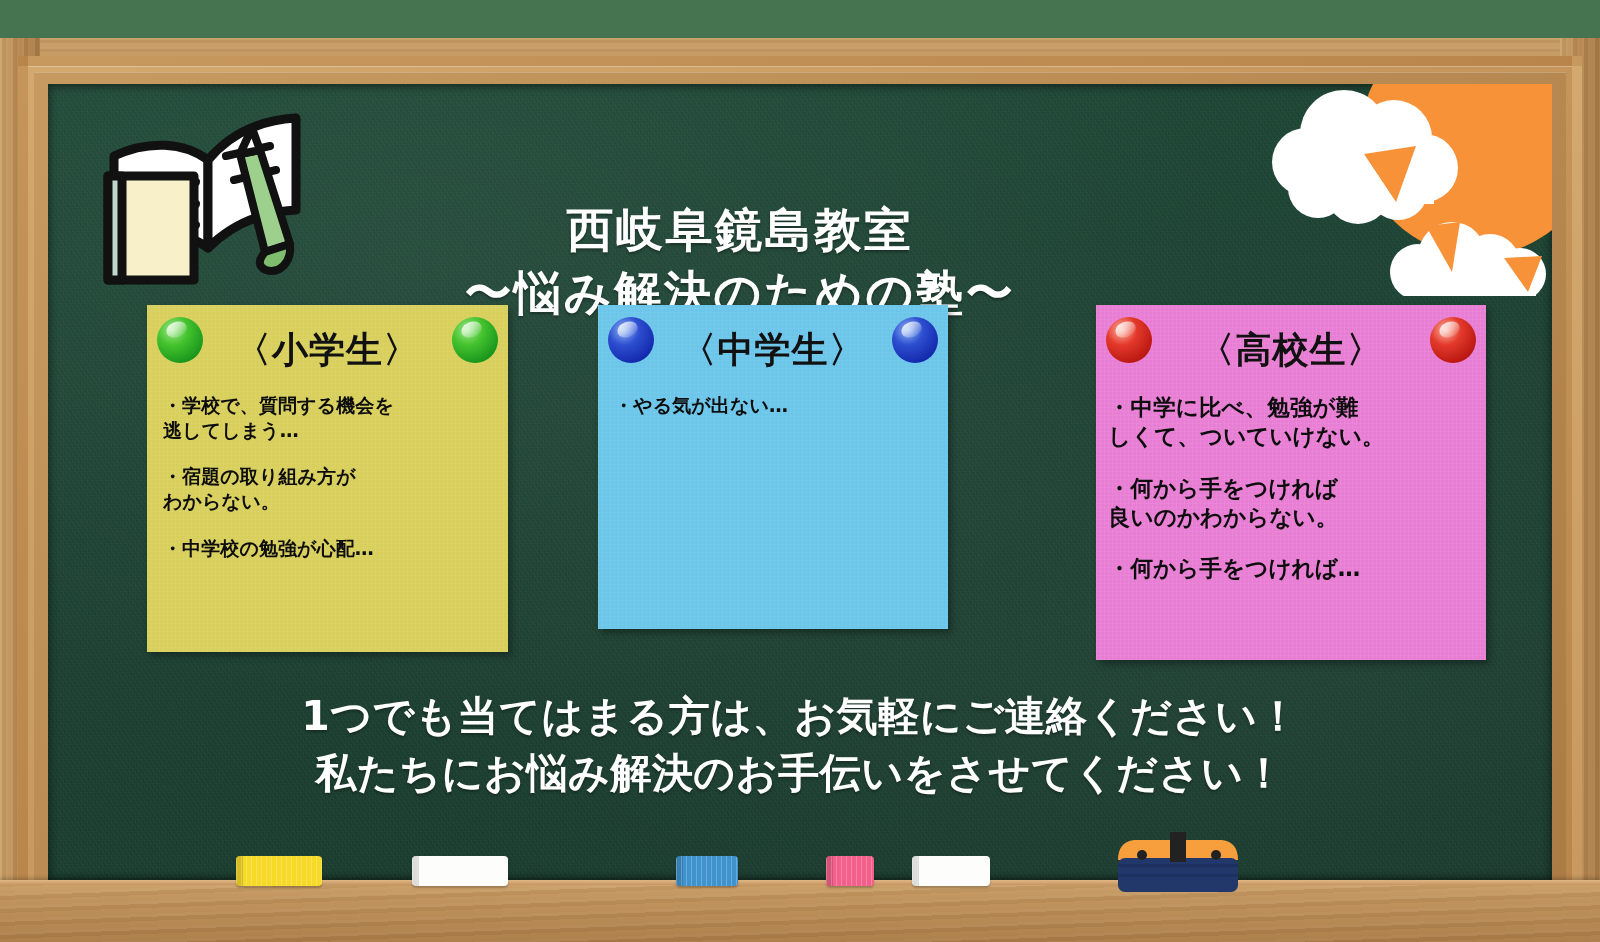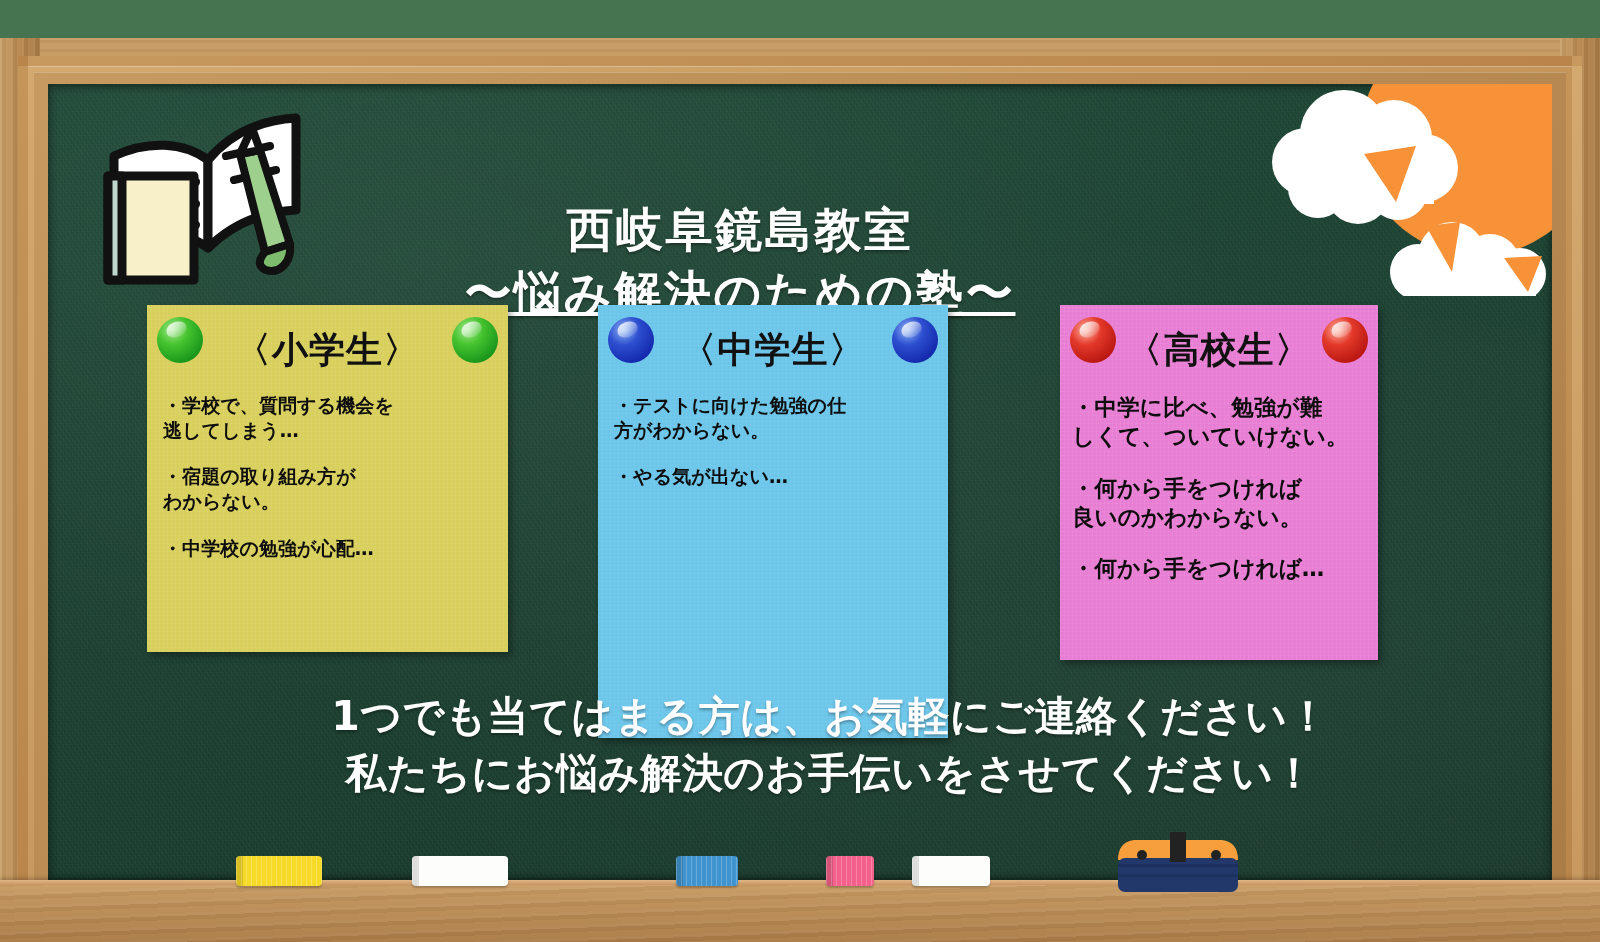--- a/index.html
+++ b/index.html
@@ -87,33 +87,33 @@
     position:absolute;left:0;top:118px;width:1384px;text-align:center;z-index:12;
   }
   .title-line{
     color:#ffffff;
     font-weight:700;
     letter-spacing:.055em;
     line-height:1.18;
     text-shadow:0 2px 3px rgba(0,0,0,.35);
   }
   .title-line.l1{font-size:47px;}
-  .title-line.l2{font-size:47px;margin-top:8px;text-decoration:underline;}
+  .title-line.l2{font-size:47px;margin-top:8px;}
 
   
   .cards{position:absolute;left:0;top:0;width:1504px;height:796px;z-index:15;}
   .card{
     position:absolute;top:221px;
     box-shadow:3px 4px 7px rgba(0,0,0,.34);
     box-sizing:border-box;
     padding:0;
   }
   .card.c0{left:99px;width:361px;height:347px;background:linear-gradient(160deg,#e2da72 0%,#d8cf5c 55%,#cfc551 100%);}
-  .card.c1{left:550px;width:350px;height:433px;background:linear-gradient(160deg,#84d2f0 0%,#6cc6ea 55%,#5fbde4 100%);}
-  .card.c2{left:1012px;width:318px;height:355px;background:linear-gradient(160deg,#f094de 0%,#e87ed4 55%,#e070cb 100%);}
+  .card.c1{left:550px;width:350px;height:324px;background:linear-gradient(160deg,#84d2f0 0%,#6cc6ea 55%,#5fbde4 100%);}
+  .card.c2{left:1048px;width:390px;height:355px;background:linear-gradient(160deg,#f094de 0%,#e87ed4 55%,#e070cb 100%);}
   .card-tex{position:absolute;inset:0;pointer-events:none;
     background:repeating-linear-gradient(90deg, rgba(255,255,255,.05) 0 1px, rgba(0,0,0,0) 1px 4px),
                repeating-linear-gradient(0deg, rgba(255,255,255,.045) 0 1px, rgba(0,0,0,0) 1px 4px);}
 
   .pin{
     position:absolute;top:12px;width:46px;height:46px;border-radius:50%;
     z-index:3;
   }
   .pin.l{left:10px;} .pin.r{right:10px;}
   .pin.green{background:radial-gradient(circle at 34% 28%, #9fe88a 0%, #45c32e 34%, #17941b 78%, #0d6b15 100%);}
@@ -135,21 +135,21 @@
   }
   .card-list li{
     color:#0d0d0d;font-size:19px;font-weight:700;line-height:1.30;
     margin-bottom:22px;white-space:pre-line;letter-spacing:.005em;
   }
   .card.c2 .card-list li{font-size:22.5px;}
   .card.c2 .card-list{padding-left:12px;}
 
   
   .msg{
-    position:absolute;left:0;top:604px;width:1504px;text-align:center;z-index:16;padding-left:30px;
+    position:absolute;left:0;top:604px;width:1504px;text-align:center;z-index:16;
   }
   .msg-line{
     color:#fff;font-size:41px;font-weight:700;line-height:1.38;
     letter-spacing:.012em;text-shadow:0 2px 3px rgba(0,0,0,.32);
   }
 
   
   .book-icon{position:absolute;left:52px;top:14px;width:210px;height:190px;z-index:14;}
 
   
@@ -258,22 +258,20 @@
       <div class="card c1" style="background: rgb(108, 198, 234);">
         <div class="card-tex"></div>
         <div class="pin blue l">
             <span class="pin-gloss"></span>
           </div>
         <div class="pin blue r">
             <span class="pin-gloss"></span>
           </div>
         <div class="card-title">〈中学生〉</div>
         <ul class="card-list">
-          <li>・テストに向けた勉強の仕
- 方がわからない。</li>
           <li>・やる気が出ない…</li>
         </ul>
       </div>
 
       <div class="card c2" style="background: rgb(232, 126, 212);">
         <div class="card-tex"></div>
         <div class="pin red l">
             <span class="pin-gloss"></span>
           </div>
         <div class="pin red r">

